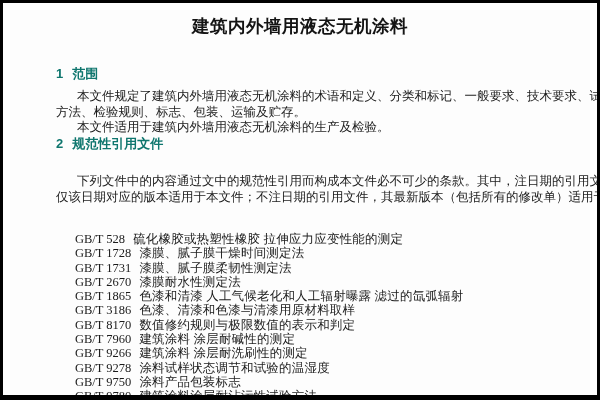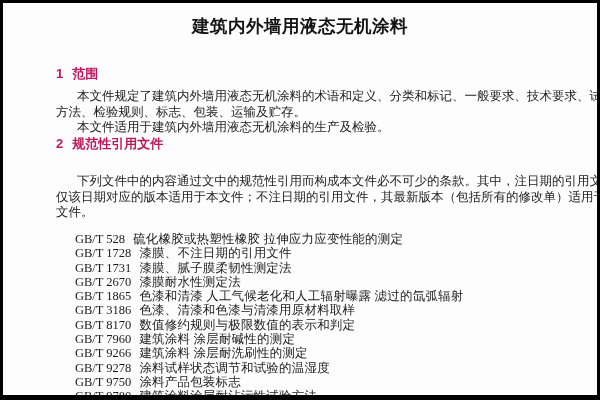--- a/index.html
+++ b/index.html
@@ -31,21 +31,21 @@
     font-size: 17.5px;
     letter-spacing: 0.5px;
     color: #141414;
   }
   .sec-heading {
     position: absolute;
     left: 53px;
     font-family: "Liberation Sans", "DejaVu Sans", sans-serif;
     font-weight: bold;
     font-size: 13px;
-    color: #be185d;
+    color: #0f766e;
   }
   .sec-heading .sec-num {
     display: inline-block;
     margin-right: 9px;
   }
   #sec1-heading { top: 62px; }
   #sec2-heading { top: 132px; }
   .para {
     position: absolute;
     left: 53px;
@@ -101,29 +101,28 @@
       <div class="para-line indent">本文件适用于建筑内外墙用液态无机涂料的生产及检验。</div>
     </div>
 
   <div class="sec-heading" id="sec2-heading">
     <span class="sec-num">2</span><span class="sec-text">规范性引用文件</span>
   </div>
 
   <div class="para" id="sec2-para">
       <div class="para-line indent">下列文件中的内容通过文中的规范性引用而构成本文件必不可少的条款。其中，注日期的引用文件，</div>
       <div class="para-line">仅该日期对应的版本适用于本文件；不注日期的引用文件，其最新版本（包括所有的修改单）适用于本</div>
-      <div class="para-line">文件。</div>
     </div>
 
   <div class="refs-list" id="refs-list">
       <div class="ref-row">
     <span class="ref-code">GB/T 528</span><span class="ref-title">硫化橡胶或热塑性橡胶 拉伸应力应变性能的测定</span>
   </div>
       <div class="ref-row">
-    <span class="ref-code">GB/T 1728</span><span class="ref-title">漆膜、不注日期的引用文件</span>
+    <span class="ref-code">GB/T 1728</span><span class="ref-title">漆膜、腻子膜干燥时间测定法</span>
   </div>
       <div class="ref-row">
     <span class="ref-code">GB/T 1731</span><span class="ref-title">漆膜、腻子膜柔韧性测定法</span>
   </div>
       <div class="ref-row">
     <span class="ref-code">GB/T 2670</span><span class="ref-title">漆膜耐水性测定法</span>
   </div>
       <div class="ref-row">
     <span class="ref-code">GB/T 1865</span><span class="ref-title">色漆和清漆 人工气候老化和人工辐射曝露 滤过的氙弧辐射</span>
   </div>

